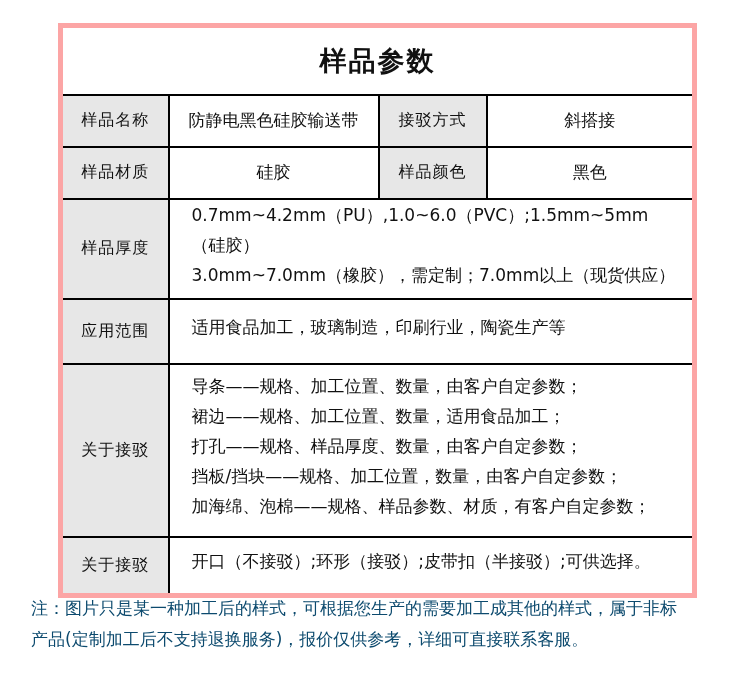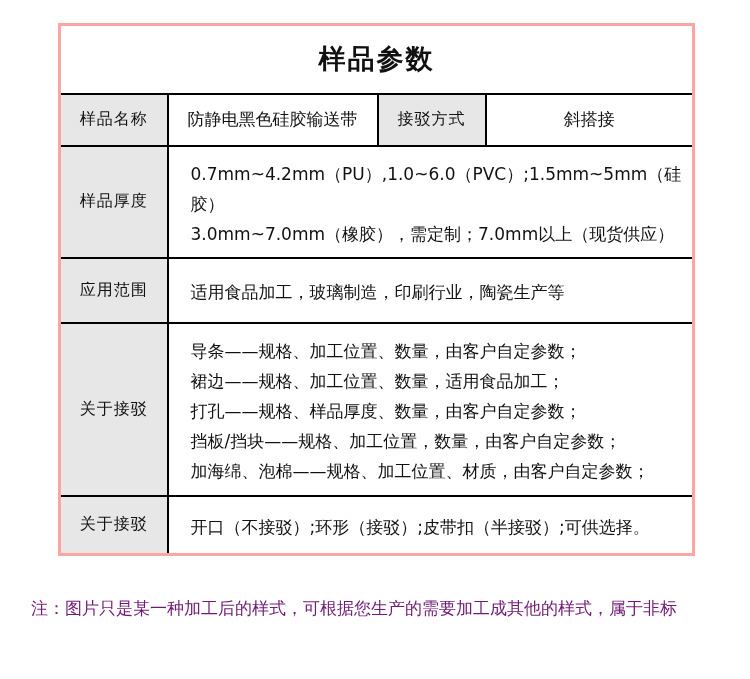--- a/index.html
+++ b/index.html
@@ -10,21 +10,21 @@
     color: #111111;
     position: relative;
     overflow: hidden;
   }
   .spec-table {
     position: absolute;
     left: 58px; top: 23px;
     width: 634px;
     border-collapse: collapse;
     table-layout: fixed;
-    border: 3px solid #fca5a5;
+    border: 5px solid #fca5a5;
   }
   .spec-table td {
     border: 2px solid #000000;
     vertical-align: middle;
   }
   .title-cell {
     height: 69px;
     text-align: center;
     font-size: 27px;
     font-weight: bold;
@@ -40,35 +40,35 @@
   }
   .value-center {
     text-align: center;
     font-size: 17px;
     font-weight: normal;
   }
   .value-left {
     text-align: left;
     font-size: 17px;
     line-height: 30px;
-    padding: 12px 10px 8px 22px;
+    padding: 0 10px 8px 22px;
   }
   tr.r-pair   { height: 52px; margin-top: 20px; }
   tr.r-thick  { height: 70px; }
   tr.r-app    { height: 65px; }
   tr.r-spec   { height: 173px; }
   tr.r-joint  { height: 59px; }
   .footnote {
     position: absolute;
     left: 31px; top: 593px;
     width: 692px;
     font-size: 17px;
     line-height: 31px;
     text-align: left;
-    color: #701a75;
+    color: #0c4a6e;
   }
 </style>
 </head>
 <body>
 
 <table class="spec-table">
   <colgroup>
     <col style="width:108px">
     <col style="width:210px">
     <col style="width:108px">
@@ -79,20 +79,26 @@
       <td class="title-cell" colspan="4">样品参数</td>
     </tr>
 
     <tr class="r-pair">
       <td class="label-cell">样品名称</td>
       <td class="value-center">防静电黑色硅胶输送带</td>
       <td class="label-cell">接驳方式</td>
       <td class="value-center">斜搭接</td>
     </tr>
 
+    <tr class="r-pair">
+      <td class="label-cell">样品材质</td>
+      <td class="value-center">硅胶</td>
+      <td class="label-cell">样品颜色</td>
+      <td class="value-center">黑色</td>
+    </tr>
 
     <tr class="r-thick">
       <td class="label-cell">样品厚度</td>
       <td class="value-left" colspan="3">
         <div>0.7mm~4.2mm（PU）,1.0~6.0（PVC）;1.5mm~5mm（硅胶）</div>
         <div>3.0mm~7.0mm（橡胶），需定制；7.0mm以上（现货供应）</div>
       </td>
     </tr>
 
     <tr class="r-app">
@@ -100,26 +106,27 @@
       <td class="value-left" colspan="3">适用食品加工，玻璃制造，印刷行业，陶瓷生产等</td>
     </tr>
 
     <tr class="r-spec">
       <td class="label-cell">关于接驳</td>
       <td class="value-left" colspan="3">
         <div>导条——规格、加工位置、数量，由客户自定参数；</div>
         <div>裙边——规格、加工位置、数量，适用食品加工；</div>
         <div>打孔——规格、样品厚度、数量，由客户自定参数；</div>
         <div>挡板/挡块——规格、加工位置，数量，由客户自定参数；</div>
-        <div>加海绵、泡棉——规格、加工位置、材质，由客户自定参数；</div>
+        <div>加海绵、泡棉——规格、样品参数、材质，有客户自定参数；</div>
       </td>
     </tr>
 
     <tr class="r-joint">
       <td class="label-cell">关于接驳</td>
       <td class="value-left" colspan="3">开口（不接驳）;环形（接驳）;皮带扣（半接驳）;可供选择。</td>
     </tr>
   </tbody>
 </table>
 
 <div class="footnote">
   <div>注：图片只是某一种加工后的样式，可根据您生产的需要加工成其他的样式，属于非标</div>
+  <div>产品(定制加工后不支持退换服务)，报价仅供参考，详细可直接联系客服。</div>
 </div>
 
 </body></html>

